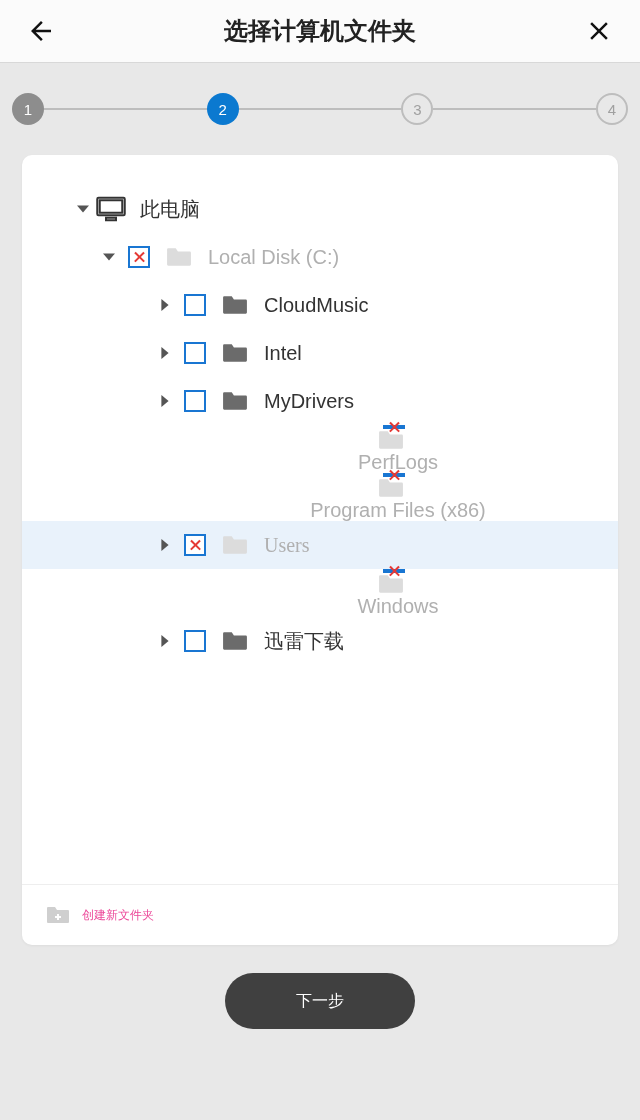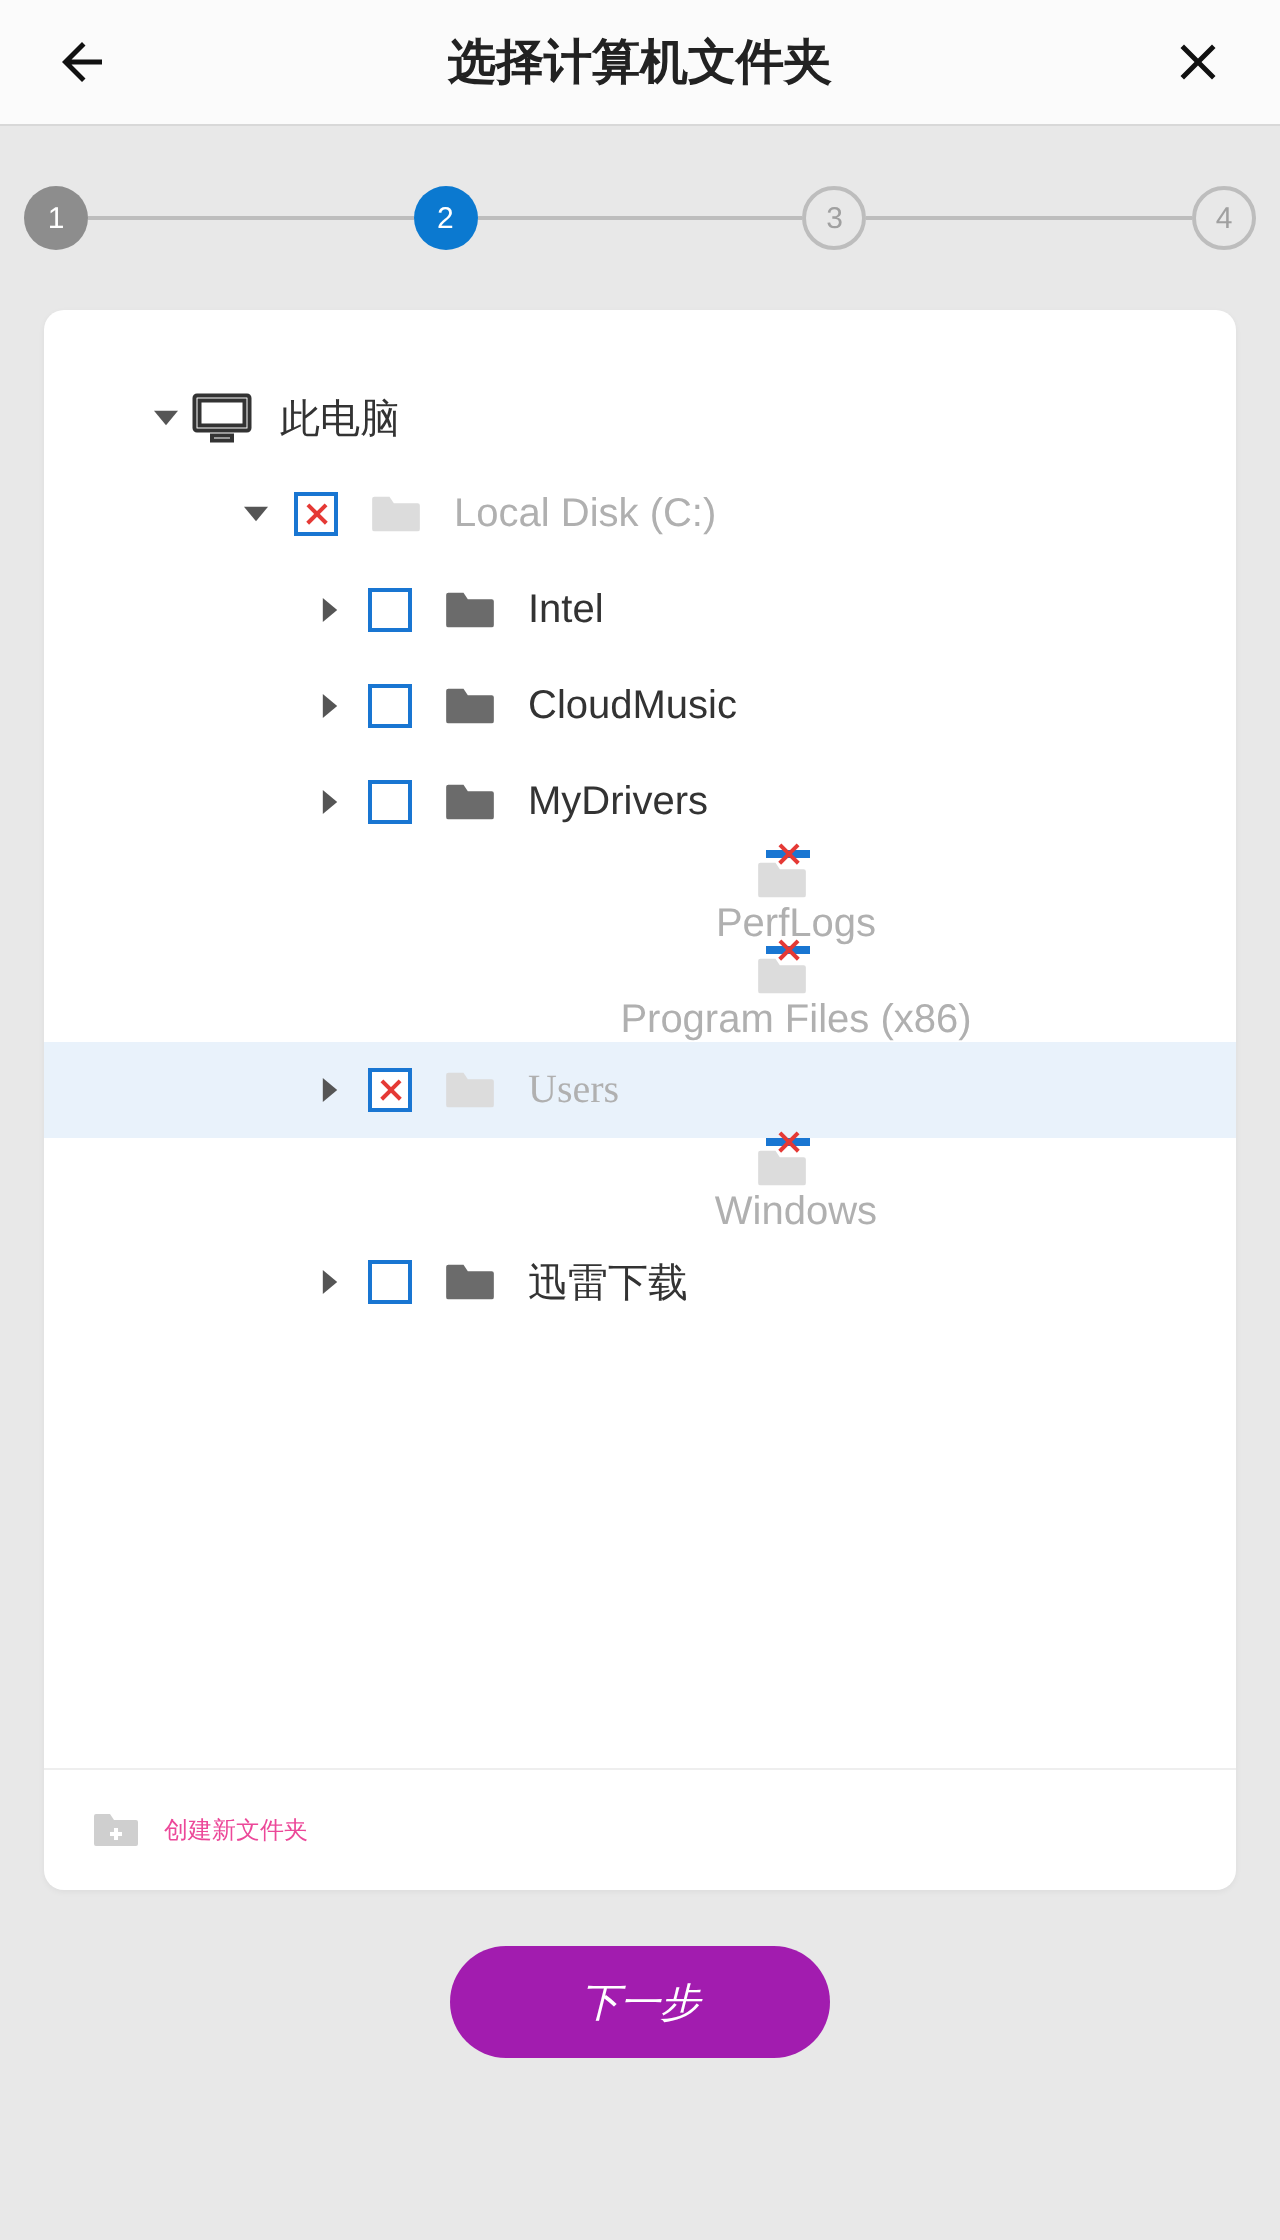--- a/index.html
+++ b/index.html
@@ -64,21 +64,21 @@
   align-items: center;
   height: 48px;
   font-size: 20px;
   color: #333;
   cursor: default;
 }
 .row.selected { background: #e9f2fb; font-family: Liberation Serif, serif; }
 .row.dim .label { color: #b0b0b0; }
 .row.dim .folder-icon svg path { fill: #dcdcdc; }
 .indent0 { padding-left: 48px; }
-.indent1 { padding-left: 93px; text-align: center; }
+.indent1 { padding-left: 74px; text-align: center; }
 .indent2 { padding-left: 130px; }
 .indent2b { padding-left: 156px; flex-direction: column; }
 
 .expander {
   width: 26px;
   display: flex; align-items: center; justify-content: center;
   cursor: pointer;
 }
 .expander svg { width: 12px; height: 12px; }
 .expander.none { visibility: hidden; }
@@ -116,29 +116,28 @@
   cursor: pointer;
 }
 .panel-footer svg { width: 24px; height: 20px; margin-right: 12px; }
 
 .bottom-bar {
   display: flex;
   justify-content: center;
   padding-top: 28px;
 }
 .next-btn {
-  background: #a21caf;
+  background: #404040;
   color: #fff;
-  font-size: 20px;
+  font-size: 16px;
   border: none;
   border-radius: 30px;
   width: 190px;
   height: 56px;
   cursor: pointer;
-  font-style: italic;
 }
 </style>
 </head>
 <body>
 
 <div class="header">
   <div class="icon-btn">
     <svg viewBox="0 0 24 24">
         <path d="M20 11H7.8l5.6-5.6L12 4l-8 8 8 8 1.4-1.4L7.8 13H20z" fill="#111"></path>
       </svg>
@@ -198,36 +197,36 @@
         <svg viewBox="0 0 10 10">
             <path d="M2 0 L8 5 L2 10 Z" fill="#555"></path>
           </svg>
       </div>
       <div class="checkbox"></div>
       <div class="node-icon folder-icon">
         <svg viewBox="0 0 24 20">
             <path d="M2 2h7l2 3h11a1 1 0 0 1 1 1v11a1 1 0 0 1-1 1H2a1 1 0 0 1-1-1V3a1 1 0 0 1 1-1z" fill="#6b6b6b"></path>
           </svg>
       </div>
+      <span class="label">CloudMusic</span>
+    </div>
+
+    <div class="row indent2">
+      <div class="expander">
+        <svg viewBox="0 0 10 10">
+            <path d="M2 0 L8 5 L2 10 Z" fill="#555"></path>
+          </svg>
+      </div>
+      <div class="checkbox"></div>
+      <div class="node-icon folder-icon">
+        <svg viewBox="0 0 24 20">
+            <path d="M2 2h7l2 3h11a1 1 0 0 1 1 1v11a1 1 0 0 1-1 1H2a1 1 0 0 1-1-1V3a1 1 0 0 1 1-1z" fill="#6b6b6b"></path>
+          </svg>
+      </div>
       <span class="label">Intel</span>
-    </div>
-
-    <div class="row indent2">
-      <div class="expander">
-        <svg viewBox="0 0 10 10">
-            <path d="M2 0 L8 5 L2 10 Z" fill="#555"></path>
-          </svg>
-      </div>
-      <div class="checkbox"></div>
-      <div class="node-icon folder-icon">
-        <svg viewBox="0 0 24 20">
-            <path d="M2 2h7l2 3h11a1 1 0 0 1 1 1v11a1 1 0 0 1-1 1H2a1 1 0 0 1-1-1V3a1 1 0 0 1 1-1z" fill="#6b6b6b"></path>
-          </svg>
-      </div>
-      <span class="label">CloudMusic</span>
     </div>
 
     <div class="row indent2">
       <div class="expander">
         <svg viewBox="0 0 10 10">
             <path d="M2 0 L8 5 L2 10 Z" fill="#555"></path>
           </svg>
       </div>
       <div class="checkbox"></div>
       <div class="node-icon folder-icon">

